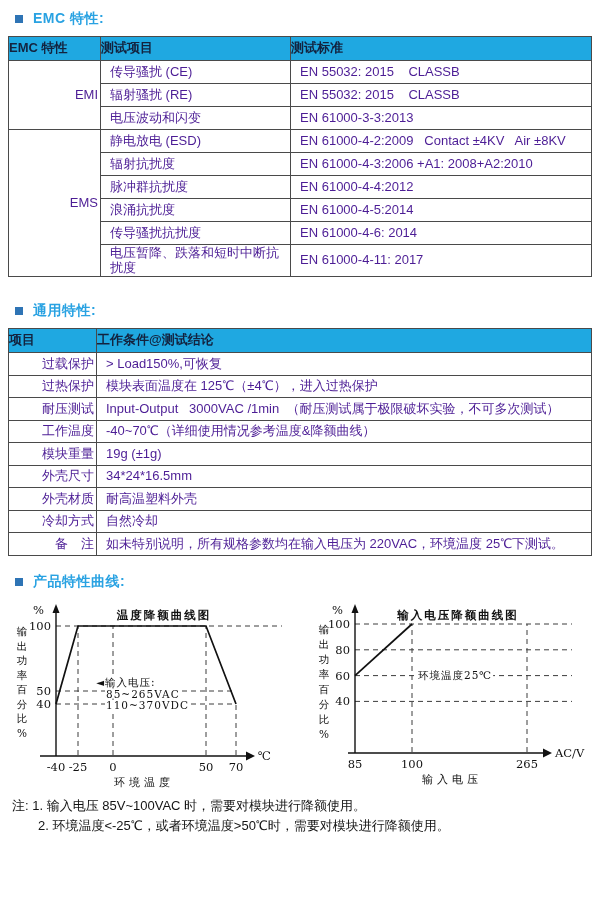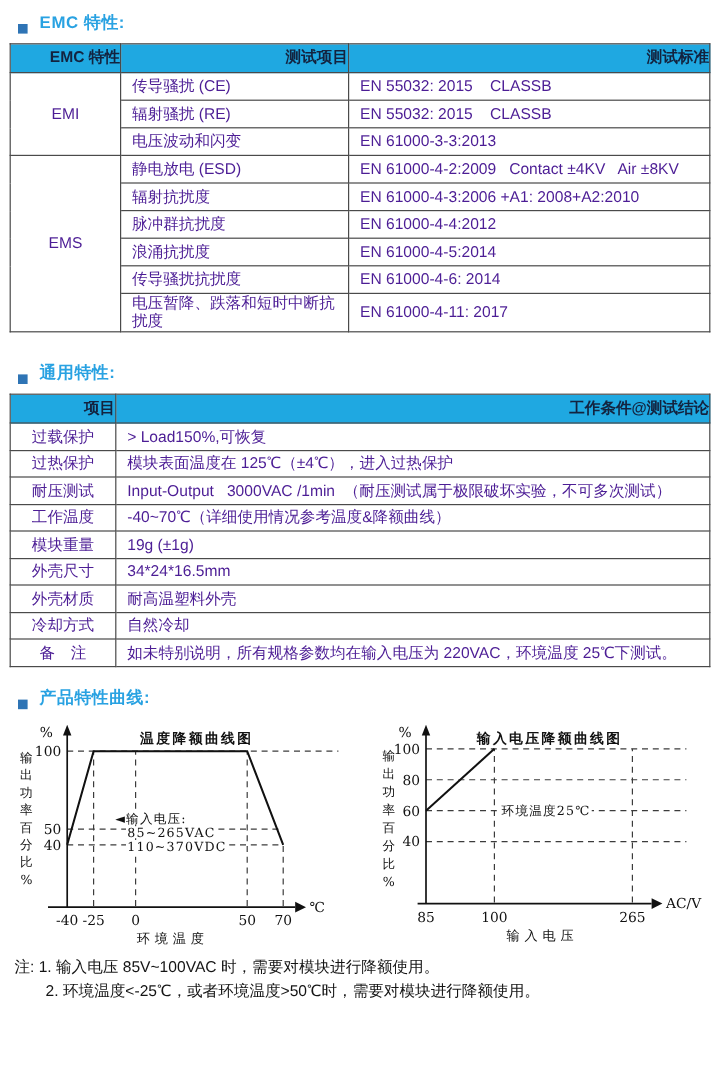--- a/index.html
+++ b/index.html
@@ -1,23 +1,23 @@
 <!DOCTYPE html>
 <html><head>
 <meta charset="utf-8">
 <style>
   html,body{margin:0;padding:0}
   body{width:600px;height:900px;background:#fff;font-family:"Liberation Sans",sans-serif;color:#1a1a1a;position:relative;overflow:hidden}
-  .sh{display:flex;align-items:flex-end;margin:10px 0 8px 15px}
+  .sh{display:flex;align-items:center;margin:10px 0 8px 15px}
   .sq{width:8px;height:8px;background:#2e74b5;margin-right:10px}
   .sh .t{font-size:14px;font-weight:bold;color:#29a2e2;letter-spacing:.5px}
   table{border-collapse:collapse;margin-left:8px;width:584px;table-layout:fixed}
   td,th{border:1px solid #4a4a4a;font-size:13px;padding:1px 2px 1px 9px;text-align:left;height:20px;line-height:1.12;vertical-align:middle;white-space:pre-wrap;color:#4c1d95}
-  th{background:#1fa8e1;text-align:right;color:#13233f;font-weight:bold;padding:2px 0;height:19px}
-  .ctr{text-align:center;padding:1px 2px}
+  th{background:#1fa8e1;text-align:left;color:#13233f;font-weight:bold;padding:2px 0;height:19px}
+  .ctr{text-align:right;padding:1px 2px}
   #t2 td{height:19.5px}
   #charts{display:flex;margin:8px 0 0 6px}
   #charts svg{display:block}
   #charts text{font-family:"DejaVu Serif",serif;font-size:11.5px;fill:#111}
   #charts .title{font-size:11.5px;font-weight:bold;letter-spacing:2px}
   #charts .xlab{font-size:11px;letter-spacing:4px}
   #charts .ylch{font-size:10.5px}
   #charts .ann{font-size:10.5px;letter-spacing:1px}
   #charts .dash{stroke:#3c3c3c;stroke-width:1;stroke-dasharray:5 4}
   #charts .axis{stroke:#111;stroke-width:1.4}

